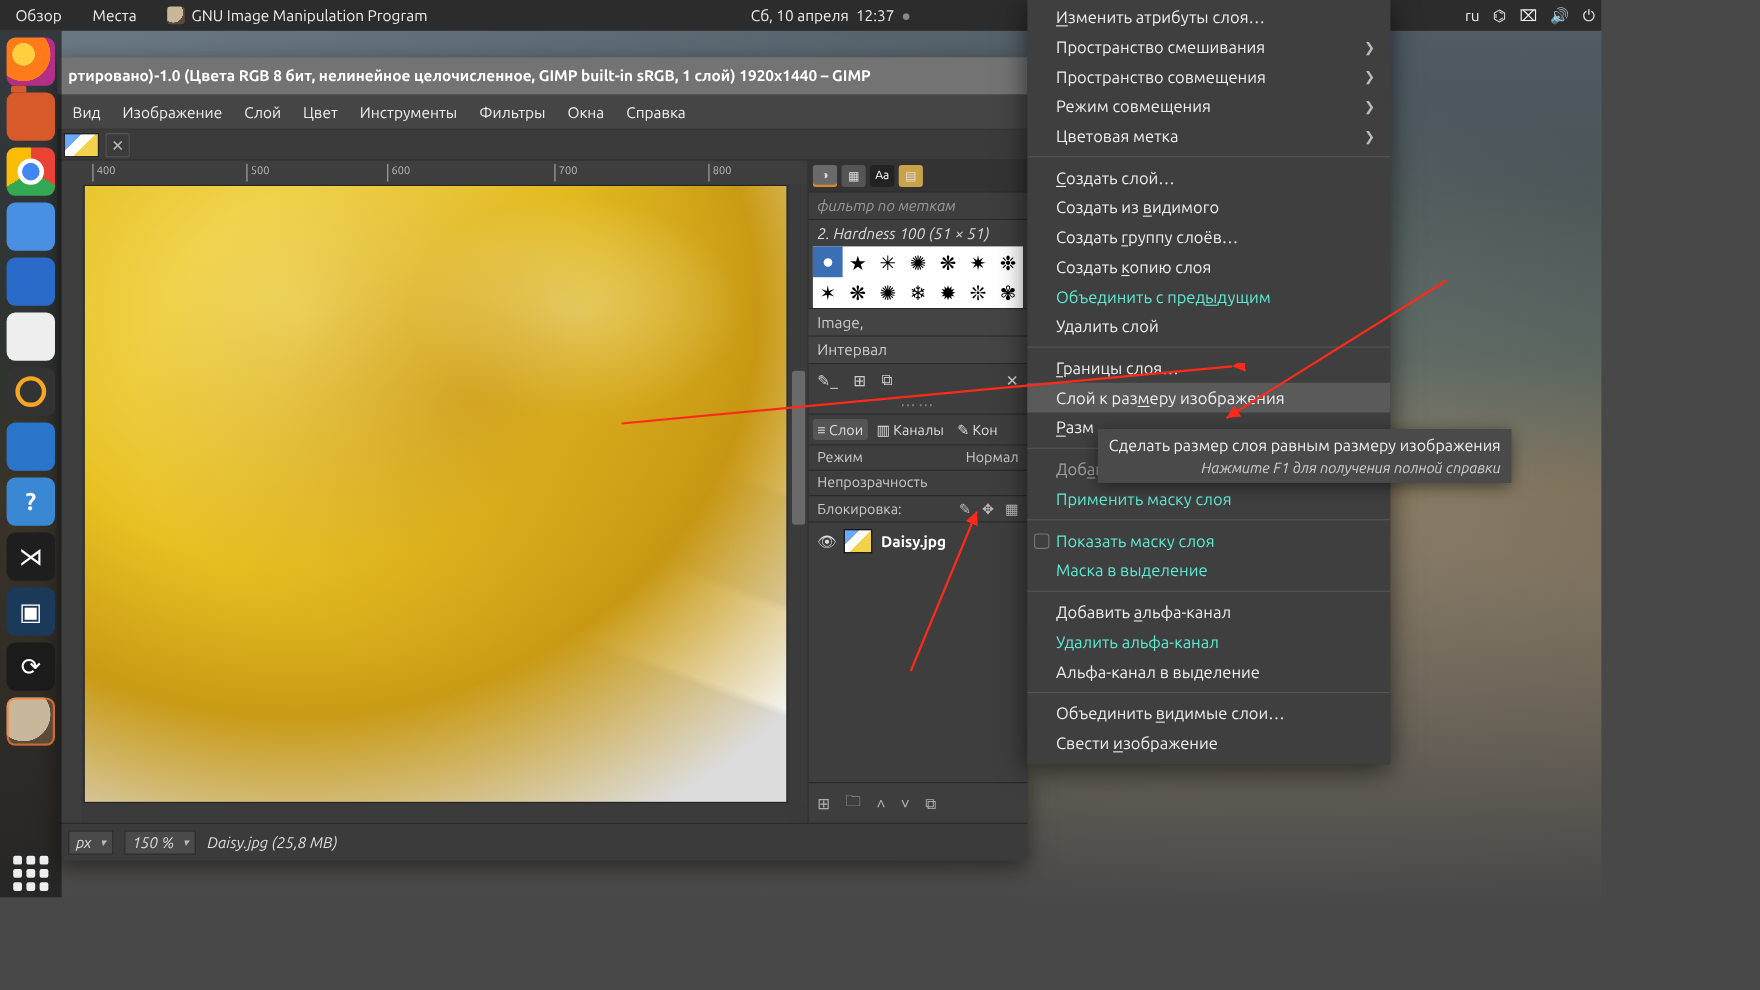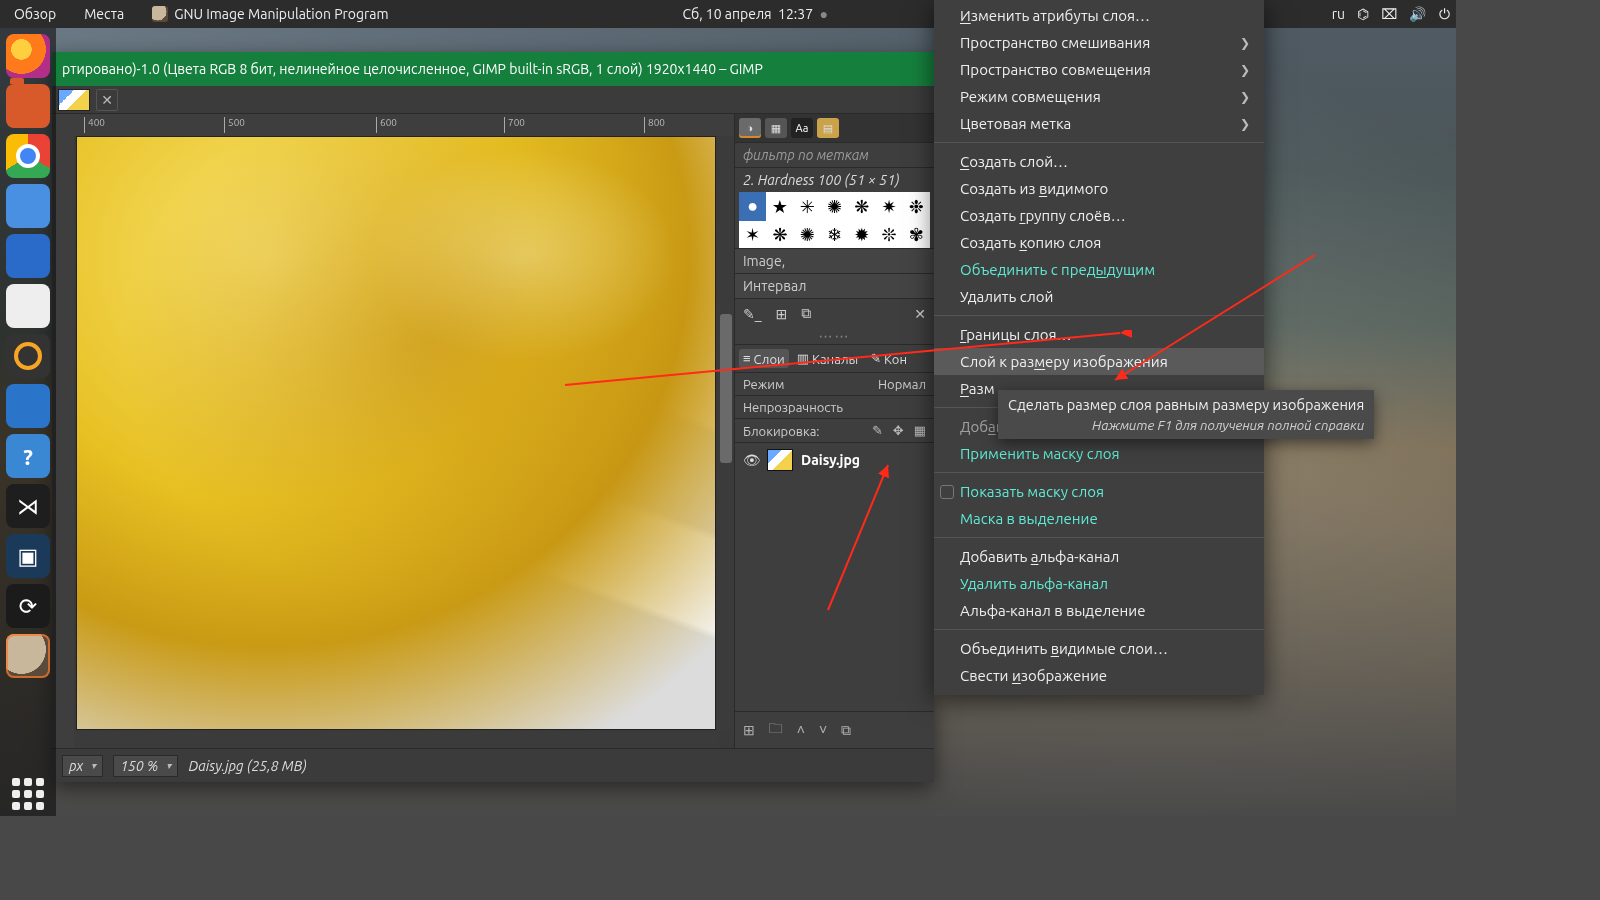--- a/index.html
+++ b/index.html
@@ -38,21 +38,21 @@
   .ic-help{background:#3a87d4;border-radius:50%;color:#fff;}
   .ic-vscode{background:#1e1e1e;border-radius:8px;color:#3ea0ff;}
   .ic-vbox{background:#1b3a5a;border-radius:8px;}
   .ic-anydesk{background:#1b1b1b;border-radius:50%;color:#2fe08b;}
   .ic-gimp{background:radial-gradient(circle at 35% 35%,#c9b79b 0 60%,#5a4a3a 61% 100%);border-radius:8px; box-shadow:inset 0 0 0 2px rgba(255,120,40,.7);}
   .trunc-label{ position:absolute; left:0; top:60px; width:56px; text-align:center; color:#ccc; font-size:12px; line-height:1.1; pointer-events:none;}
   .trunc-label2{ top:300px; }
 
   
   .gimp-window { position:absolute; top:52px; left:52px; width:882px; height:730px; background:#454545; box-shadow:0 6px 20px rgba(0,0,0,.5); z-index:25; display:flex; flex-direction:column; }
-  .gw-titlebar{ height:34px; background:#15803d; display:flex; align-items:center; padding:0 10px; color:#fff; font-weight:400; font-size:14px; white-space:nowrap; overflow:hidden; }
+  .gw-titlebar{ height:34px; background:#737373; display:flex; align-items:center; padding:0 10px; color:#fff; font-weight:700; font-size:14px; white-space:nowrap; overflow:hidden; }
   .gw-menubar{ height:32px; background:#454545; display:flex; align-items:center; gap:4px; padding:0 6px; border-bottom:1px solid #333; }
   .gw-menubar span{ padding:4px 8px; color:#eee; cursor:default; }
   .gw-tabs{ height:28px; display:flex; align-items:center; gap:6px; padding:2px 6px; background:#3b3b3b; border-bottom:1px solid #2a2a2a;}
   .gw-tabs .thumb{ width:32px; height:22px; background:linear-gradient(135deg,#6aa9ff 0 30%,#fff 30% 55%,#f2d24a 55% 100%); border:1px solid #222;}
   .gw-tabs .close-tab{ width:22px; height:22px; display:flex; align-items:center; justify-content:center; border:1px solid #555; color:#bbb; border-radius:2px;}
   .gw-body{ flex:1; display:flex; min-height:0;}
   .gw-left-rulerspace{ width:22px; background:#3e3e3e;}
   .gw-main{ flex:1; display:flex; flex-direction:column; min-width:0;}
   .gw-ruler-h{ height:22px; background:#3e3e3e; position:relative; color:#bbb; font-size:10px; overflow:hidden;}
   .gw-ruler-h .tick{ position:absolute; top:3px; border-left:1px solid #aaa; height:16px; padding-left:3px;}
@@ -171,31 +171,41 @@
       <span></span>
     </div>
 </div>
 <div class="trunc-label">ление</div>
 <div class="trunc-label trunc-label2"><span>стить</span><br><span>ку</span></div>
 
 <div class="gimp-window">
   <div class="gw-titlebar">
       <span>ртировано)-1.0 (Цвета RGB 8 бит, нелинейное целочисленное, GIMP built-in sRGB, 1 слой) 1920x1440 – GIMP</span>
     </div>
+  <div class="gw-menubar">
+    <span>Вид</span>
+    <span>Изображение</span>
+    <span>Слой</span>
+    <span>Цвет</span>
+    <span>Инструменты</span>
+    <span>Фильтры</span>
+    <span>Окна</span>
+    <span>Справка</span>
+  </div>
   <div class="gw-tabs">
     <div class="thumb"></div>
     <div class="close-tab">✕</div>
   </div>
   <div class="gw-body">
     <div class="gw-left-rulerspace"></div>
     <div class="gw-main">
       <div class="gw-ruler-h">
         <span class="tick" style="left:10px">400</span>
         <span class="tick" style="left:150px">500</span>
-        <span class="tick" style="left:302px">600</span>
+        <span class="tick" style="left:278px">600</span>
         <span class="tick" style="left:430px">700</span>
         <span class="tick" style="left:570px">800</span>
       </div>
       <div class="gw-canvas-wrap">
         <div class="gw-canvas"></div>
         <div class="gw-scroll-v">
             <div class="thumb"></div>
           </div>
         <div class="gw-scroll-h"></div>
       </div>

